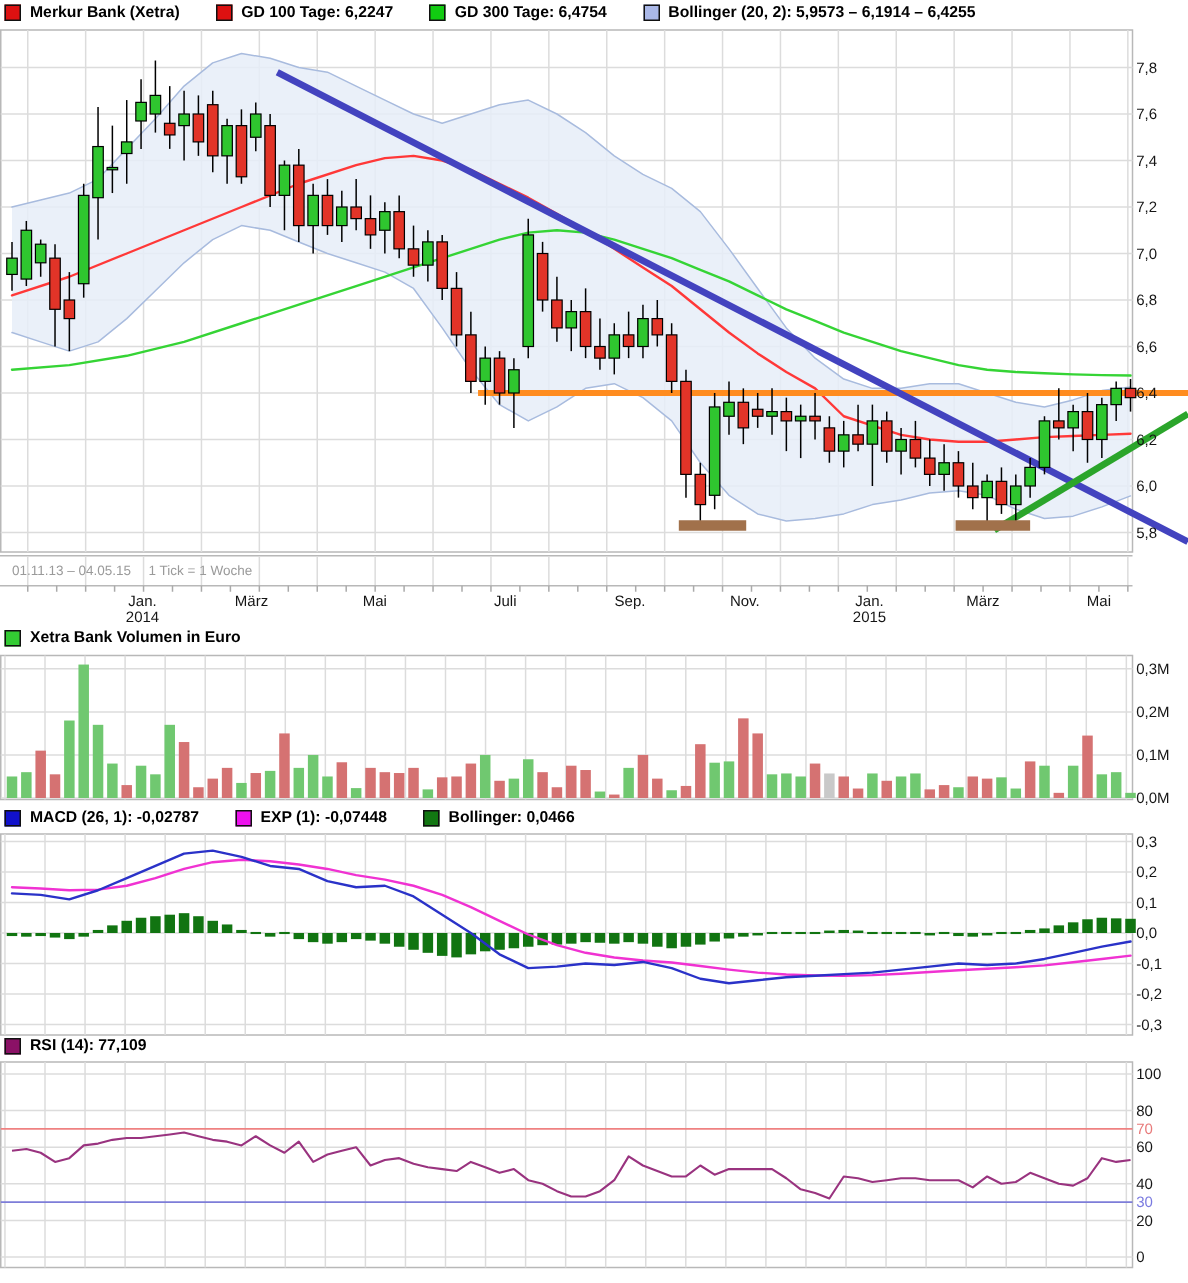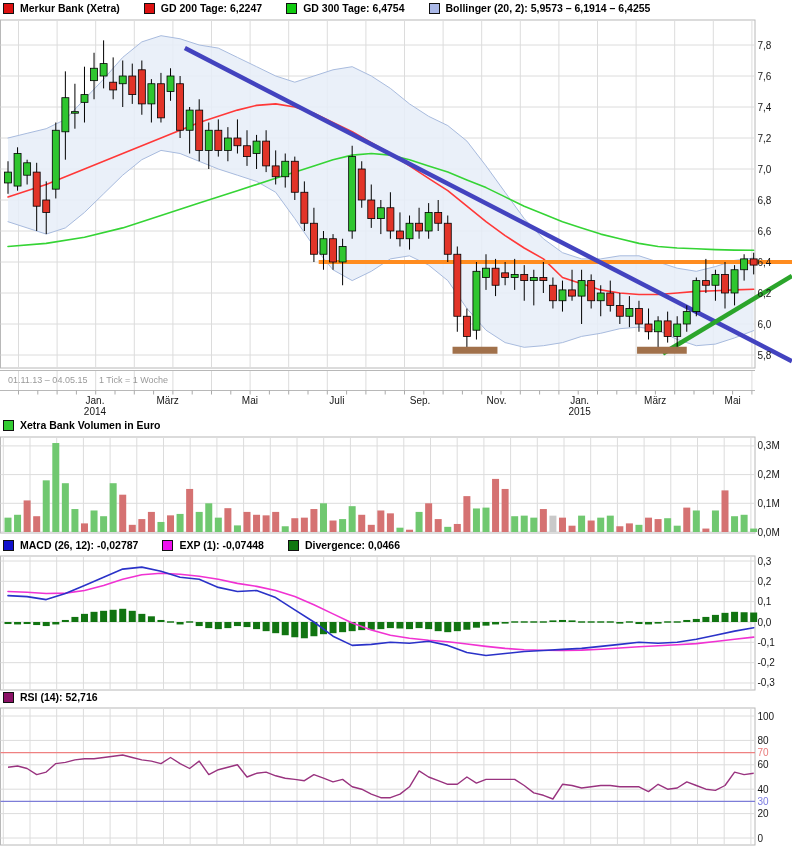--- a/index.html
+++ b/index.html
@@ -604,21 +604,21 @@
       </g>
   </svg>
 
   <div class="legend" style="top:1px">
     <span class="li">
       <i class="sw" style="background: rgb(221, 17, 17);"></i>
       <span>Merkur Bank (Xetra)</span>
     </span>
     <span class="li">
       <i class="sw" style="background: rgb(221, 17, 17);"></i>
-      <span>GD 200 Tage: 6,2247</span>
+      <span>GD 100 Tage: 6,2247</span>
     </span>
     <span class="li">
       <i class="sw" style="background: rgb(17, 204, 17);"></i>
       <span>GD 300 Tage: 6,4754</span>
     </span>
     <span class="li">
       <i class="sw" style="background: rgb(170, 184, 232);"></i>
       <span>Bollinger (20, 2): 5,9573 – 6,1914 – 6,4255</span>
     </span>
   </div>
@@ -631,32 +631,32 @@
   <div class="legend" style="top:418px">
     <span class="li">
       <i class="sw" style="background: rgb(51, 204, 51);"></i>
       <span>Xetra Bank Volumen in Euro</span>
     </span>
   </div>
 
   <div class="legend" style="top:538px">
     <span class="li">
       <i class="sw" style="background: rgb(17, 17, 204);"></i>
-      <span>MACD (26, 12): -0,02787</span>
+      <span>MACD (26, 1): -0,02787</span>
     </span>
     <span class="li">
       <i class="sw" style="background: rgb(238, 17, 238);"></i>
       <span>EXP (1): -0,07448</span>
     </span>
     <span class="li">
       <i class="sw" style="background: rgb(17, 119, 17);"></i>
-      <span>Divergence: 0,0466</span>
+      <span>Bollinger: 0,0466</span>
     </span>
   </div>
 
   <div class="legend" style="top:690px">
     <span class="li">
       <i class="sw" style="background: rgb(139, 17, 102);"></i>
-      <span>RSI (14): 52,716</span>
+      <span>RSI (14): 77,109</span>
     </span>
   </div>
 
 </div>
 
 </body></html>

